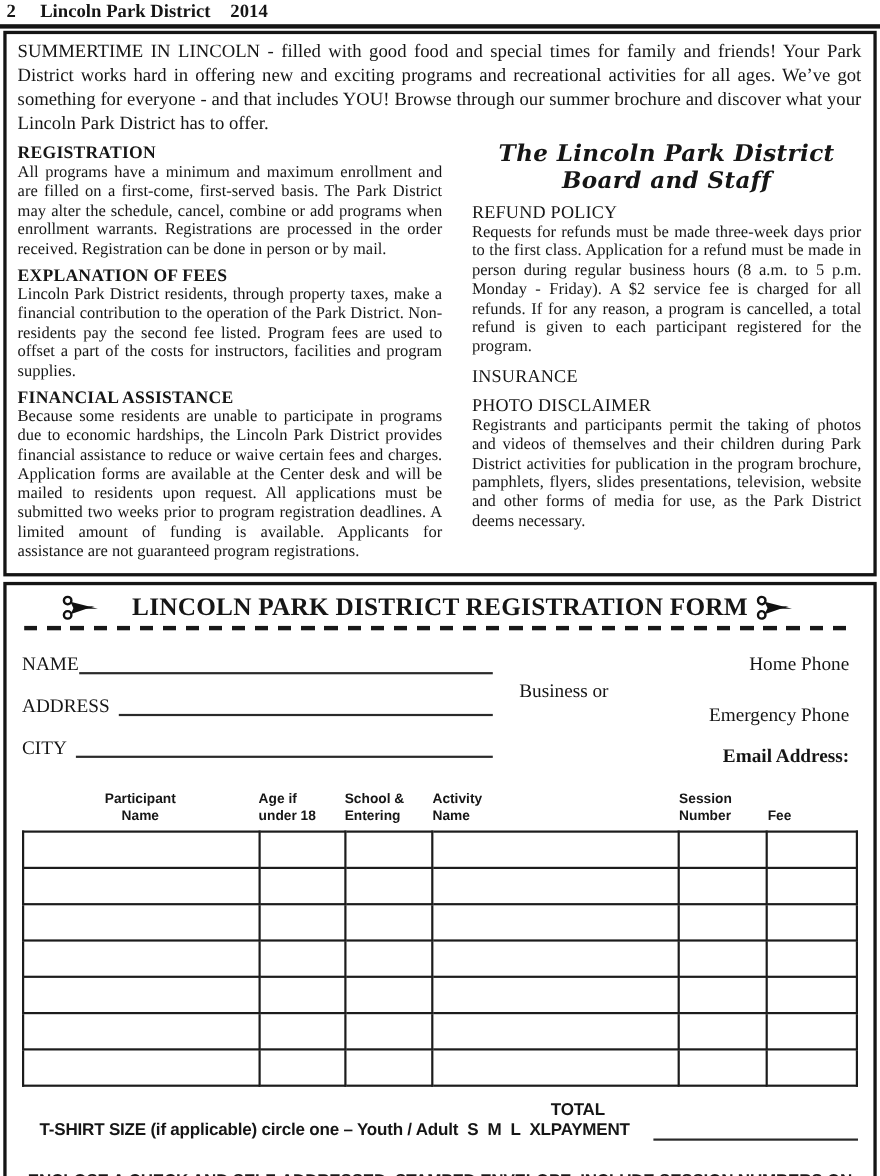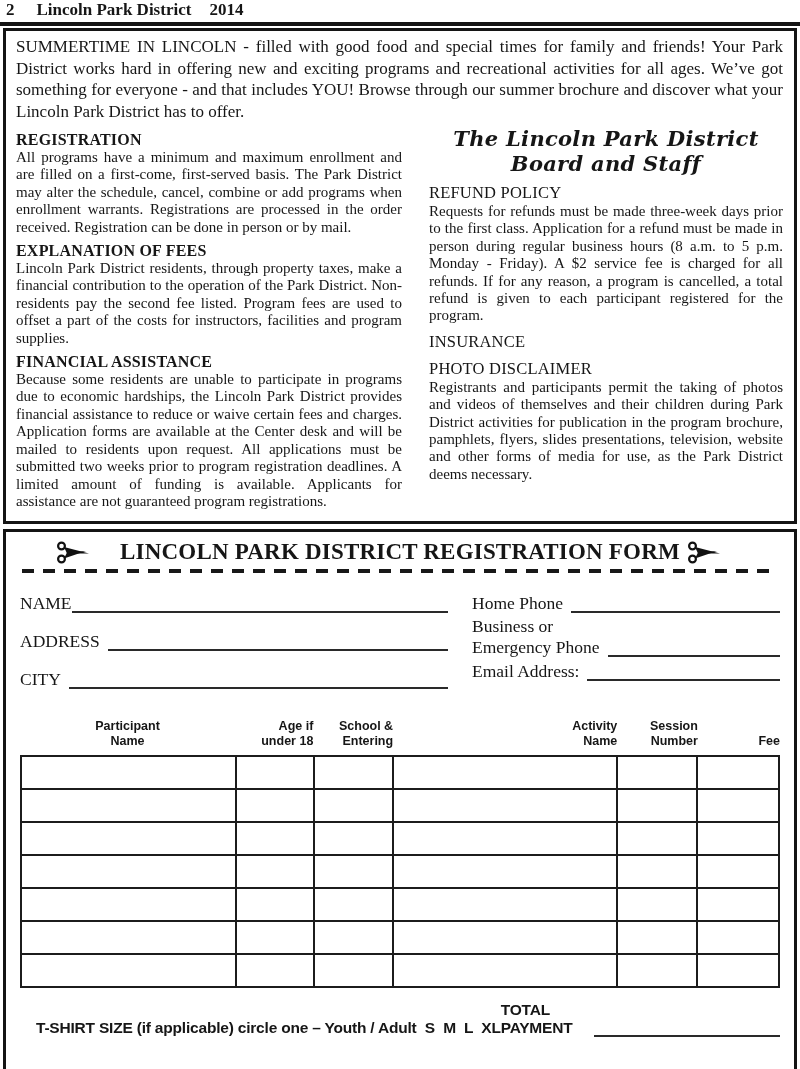--- a/index.html
+++ b/index.html
@@ -45,31 +45,31 @@
   .scissors.right { left:681px; }
 
   .contact { display:flex; margin-top:20px; }
   .contact-l { flex:0 0 452px; padding-right:24px; }
   .contact-r { flex:1; }
   .f-row { display:flex; align-items:flex-end; font-size:17.5px; line-height:20px; }
   .f-row .lbl { white-space:pre; }
   .blank { flex:1; border-bottom:2px solid #2a2a2a; height:20px; }
   .contact-l .f-row { margin-bottom:18px; }
   .contact-l .f-row.addr .lbl, .contact-l .f-row.city .lbl { padding-right:8px; }
-  .contact-r .f-row { margin-bottom:2px; }
+  .contact-r .f-row { margin-bottom:2px;flex-direction:column; }
   .contact-r .stack { margin-top:3px; font-size:17.5px; line-height:21px; }
-  .contact-r .f-row.email { margin-top:4px; }
+  .contact-r .f-row.email { margin-top:16px;font-weight:bold; }
   .contact-r .lbl { padding-right:8px; }
 
   
   table { border-collapse:collapse; table-layout:fixed; width:100%; }
   .hdr-table { margin-top:12px; }
   .hdr-table th {
     font-family:"Liberation Sans", sans-serif; font-weight:bold; font-size:12.5px;
-    line-height:15px; vertical-align:bottom; text-align:right; white-space:pre-line;
+    line-height:15px; vertical-align:bottom; text-align:left; white-space:pre-line;
     padding:0;
   }
   .hdr-table th:first-child { text-align:center; }
   .reg-table { margin-top:6px; border:2px solid #1c1c1c; }
   .reg-table td { border:2px solid #1c1c1c; height:33px; }
 
   
   .tshirt-row {
     display:flex; align-items:flex-end; margin-top:13px;
     font-family:"Liberation Sans", sans-serif; font-weight:bold; font-size:15.5px;

